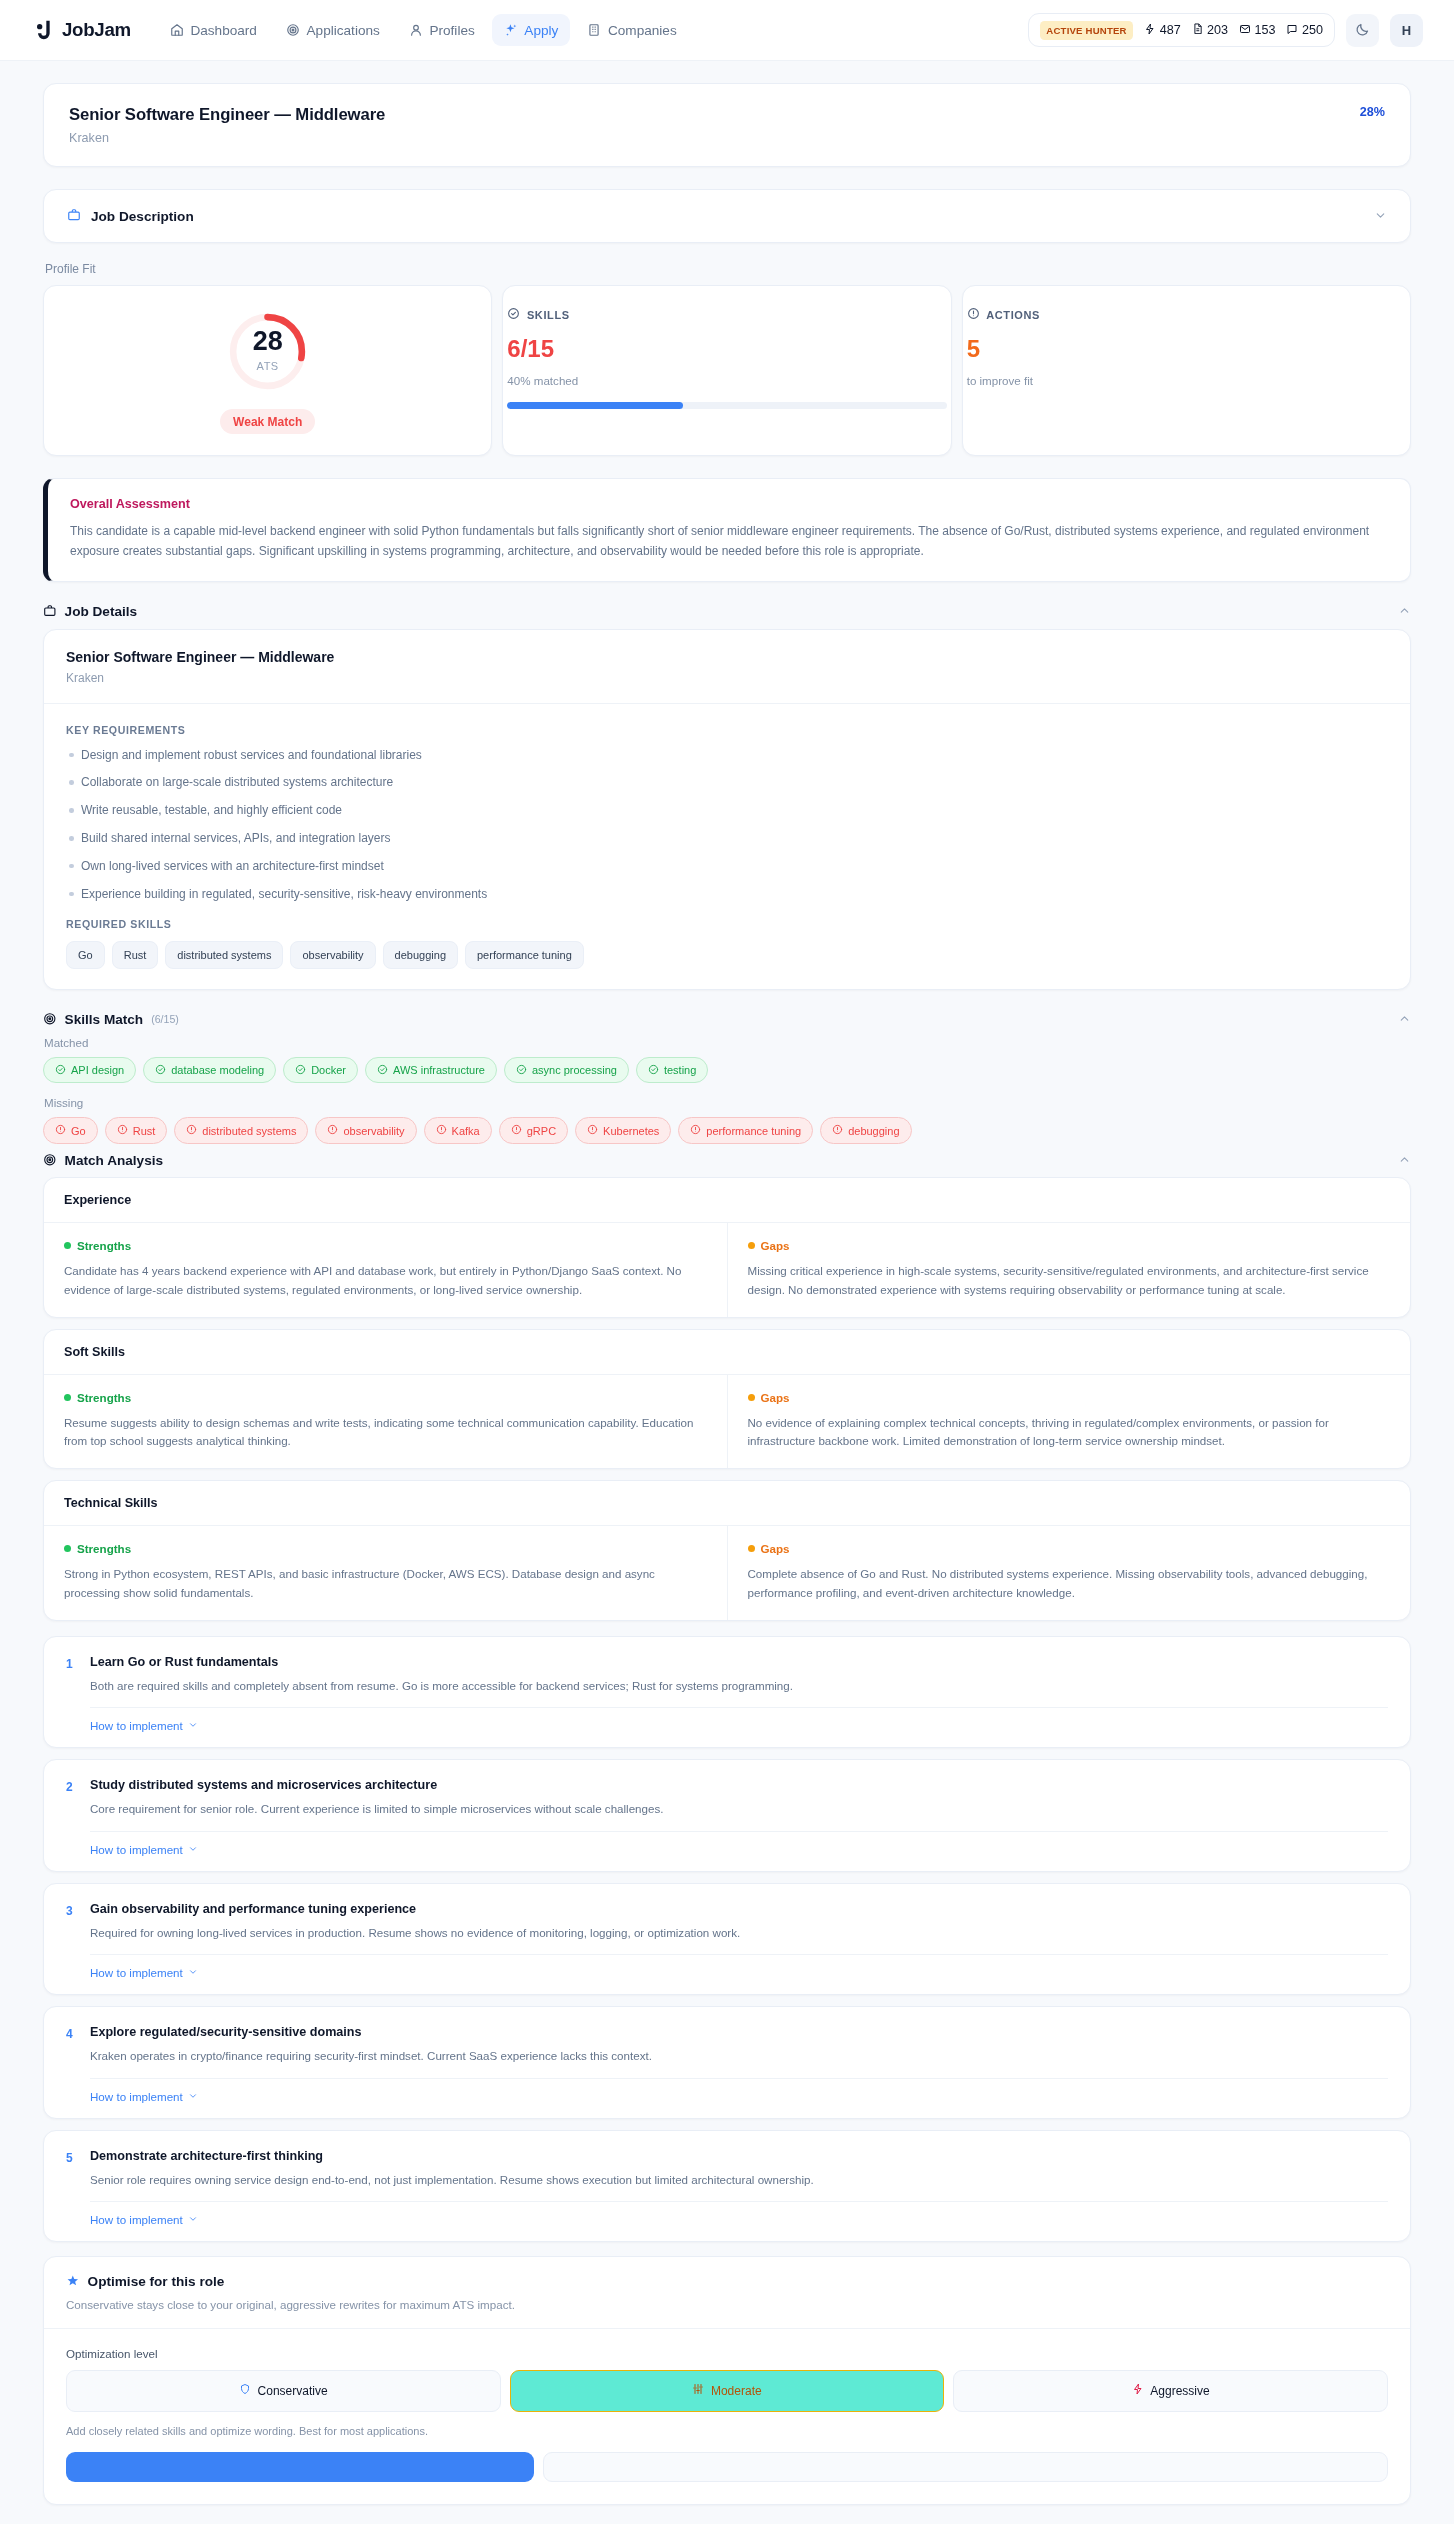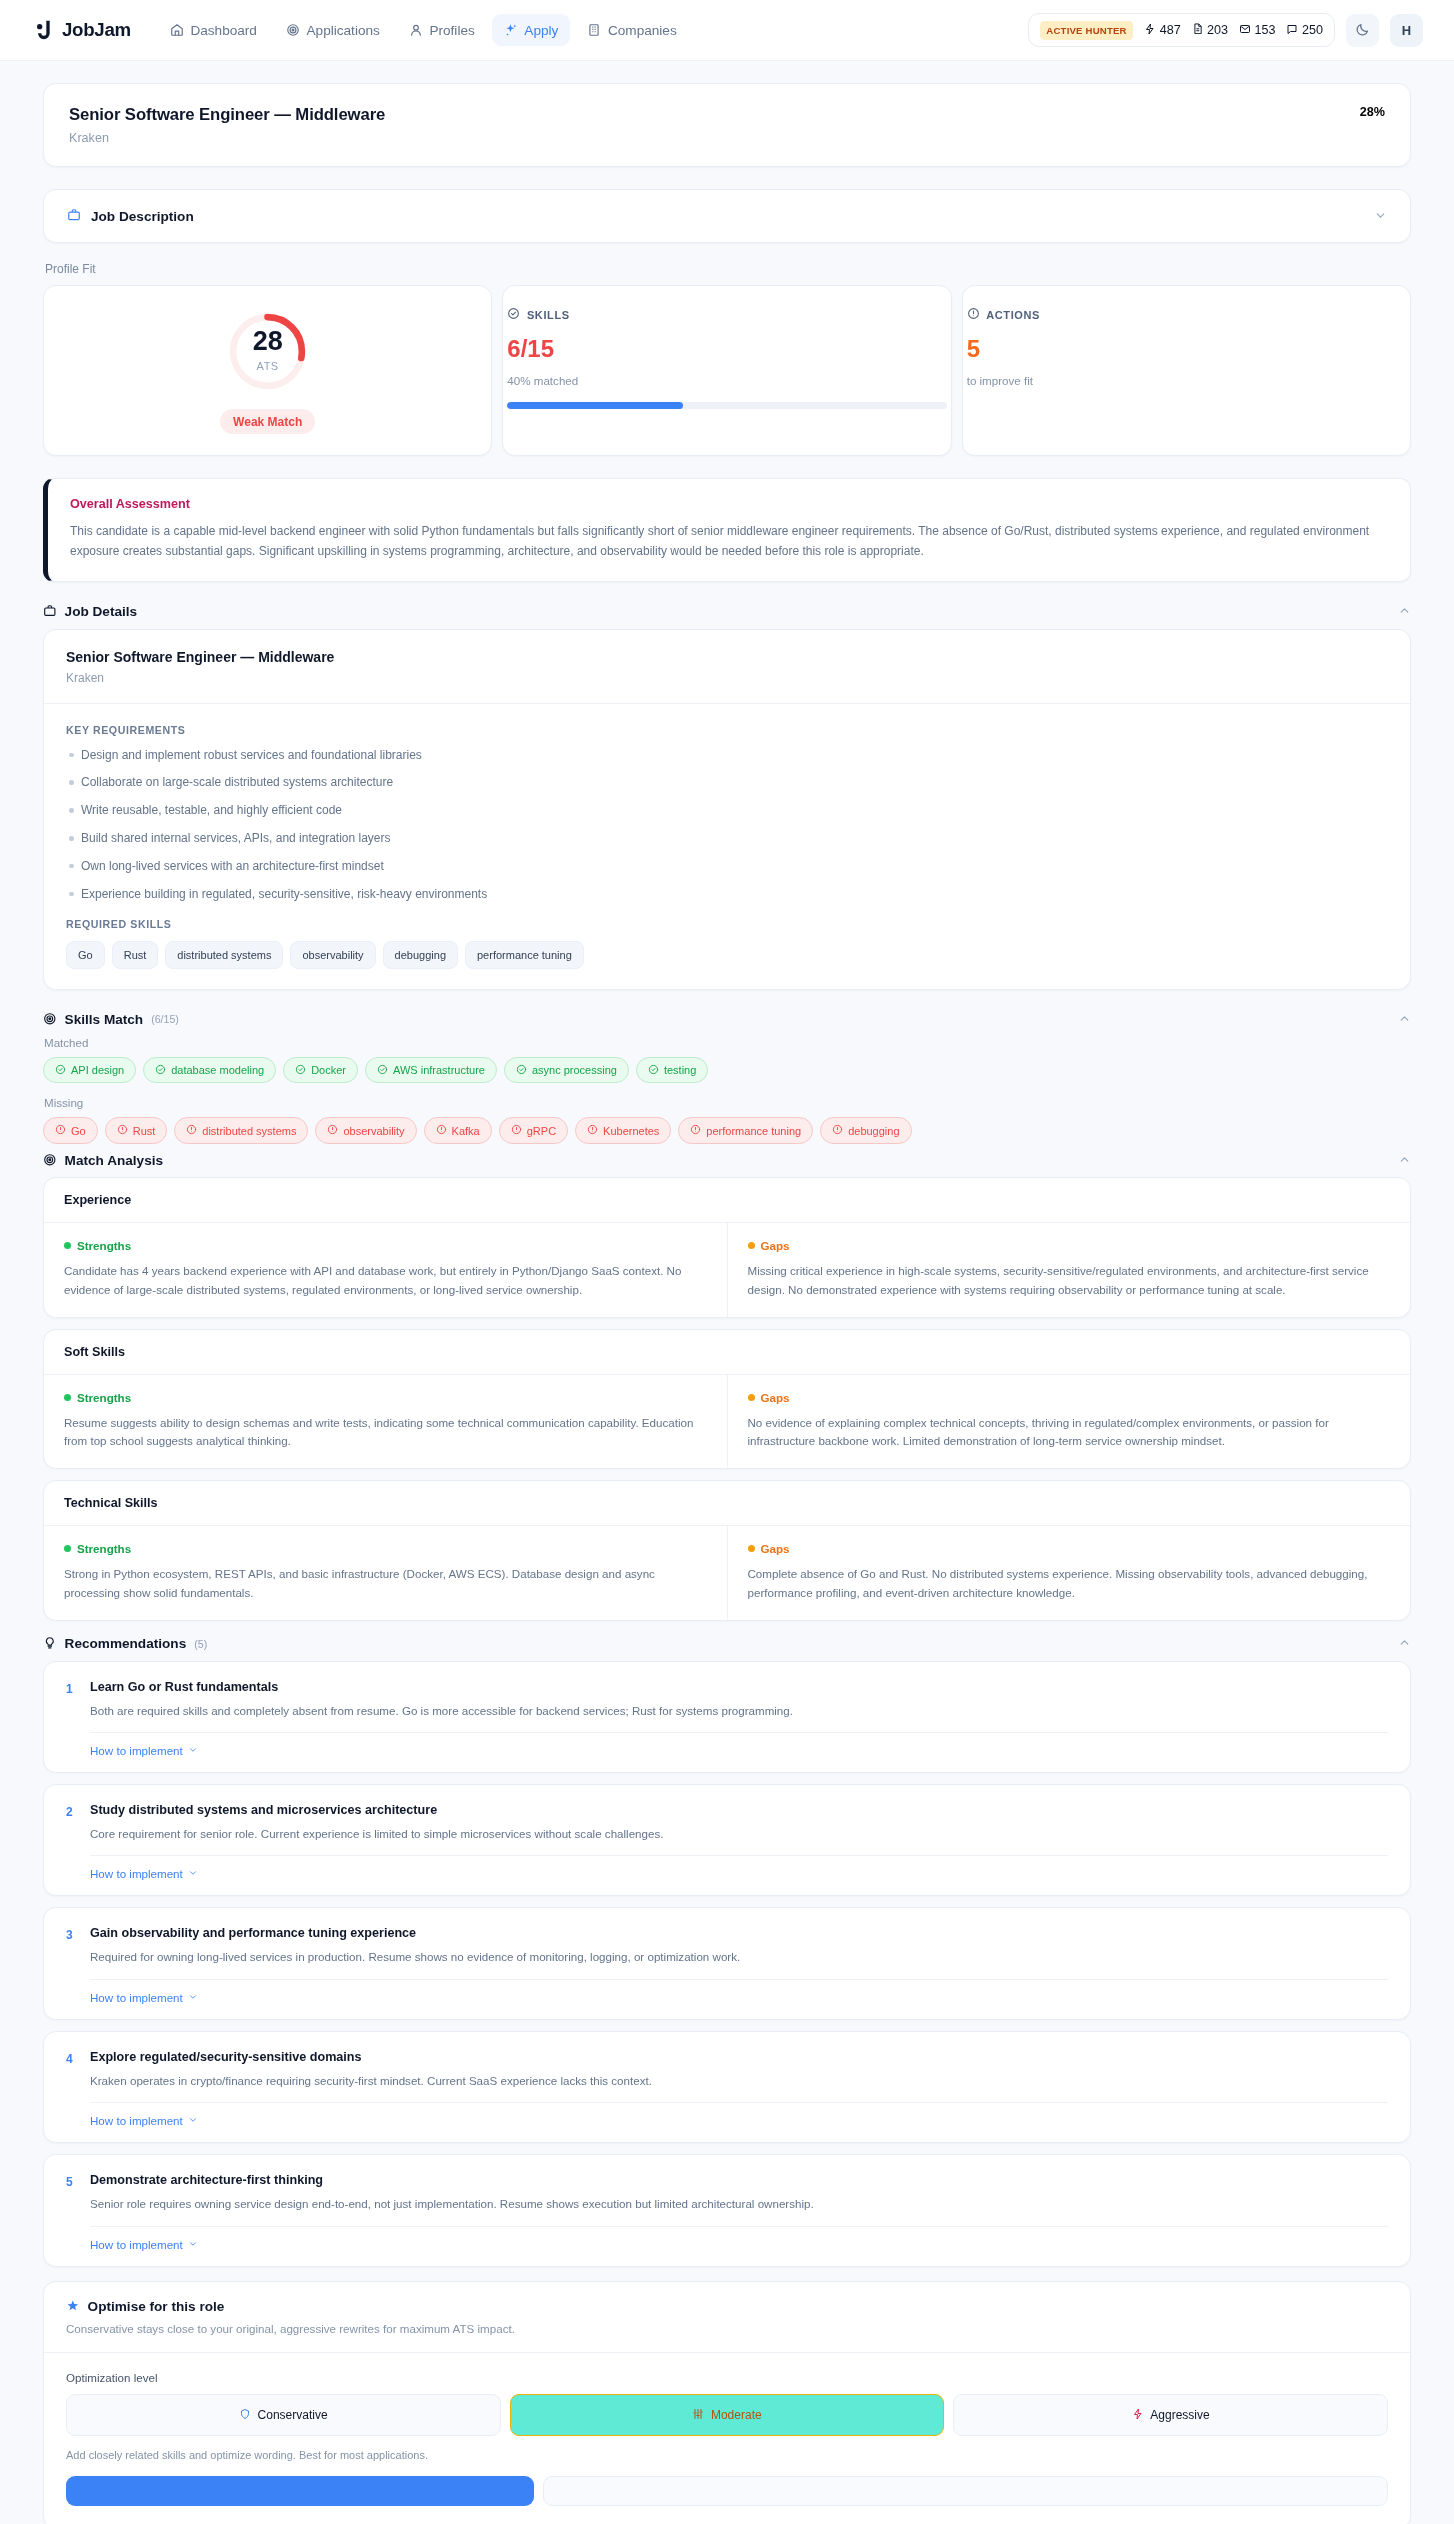--- a/index.html
+++ b/index.html
@@ -73,21 +73,21 @@
   .shadow { box-shadow: 0 1px 2.5px rgba(15,23,42,0.035); }
 
   
   .jobhead {
     padding: 21px 25px;
     display: flex; align-items: flex-start; justify-content: space-between;
     margin-bottom: 22px;
   }
   .jobhead h1 { font-size: 16.7px; font-weight: 700; color: #0f172a; letter-spacing: -0.1px; }
   .jobhead .sub { font-size: 12.6px; color: #8d9bb0; margin-top: 6px; }
-  .pct { font-size: 12.6px; font-weight: 700; color: #000000; }
+  .pct { font-size: 12.6px; font-weight: 700; color: #1d4ed8; }
 
   
   .collapsebar {
     padding: 18px 23px;
     display: flex; align-items: center; justify-content: space-between;
     margin-bottom: 19px;
   }
   .collapsebar .left { display: flex; align-items: center; gap: 10px; }
   .collapsebar .title { font-size: 13.6px; font-weight: 600; color: #0f172a; }
 
@@ -663,34 +663,20 @@
               <div class="ma-tag g">
                 <span class="dot g"></span>
                 <span>Gaps</span>
               </div>
               <p>Complete absence of Go and Rust. No distributed systems experience. Missing observability tools, advanced debugging, performance profiling, and event-driven architecture knowledge.</p>
             </div>
           </div>
         </div>
       </div>
 
-    <div class="sechead">
-      <div class="titlewrap">
-        <span style="color:#0f172a"><svg width="13.6" height="13.6" viewBox="0 0 24 24" fill="none" stroke="currentColor" stroke-width="2" stroke-linecap="round" stroke-linejoin="round">
-              <path d="M9 18h6"></path>
-              <path d="M10 21h4"></path>
-              <path d="M12 3a6 6 0 0 0-3.5 10.9c.4.3.5.7.5 1.1v1h6v-1c0-.4.1-.8.5-1.1A6 6 0 0 0 12 3z"></path>
-            </svg></span>
-        <h2>Recommendations</h2>
-        <span class="count">(5)</span>
-      </div>
-      <span class="chev"><svg width="13" height="13" viewBox="0 0 24 24" fill="none" stroke="currentColor" stroke-width="2" stroke-linecap="round" stroke-linejoin="round">
-            <path d="M6 15l6-6 6 6"></path>
-          </svg></span>
-    </div>
     <div id="recommendations-list" style="margin-bottom:14px">
         <div class="card shadow rec-card"><div class="rec-top">
             <div class="rec-num">1</div>
             <div style="flex:1">
               <div class="rec-title">Learn Go or Rust fundamentals</div>
               <div class="rec-desc">Both are required skills and completely absent from resume. Go is more accessible for backend services; Rust for systems programming.</div>
             </div>
           </div><div class="rec-sep"></div><div class="rec-link">
             <span>How to implement</span>
             <span><svg width="10" height="10" viewBox="0 0 24 24" fill="none" stroke="currentColor" stroke-width="2" stroke-linecap="round" stroke-linejoin="round">

